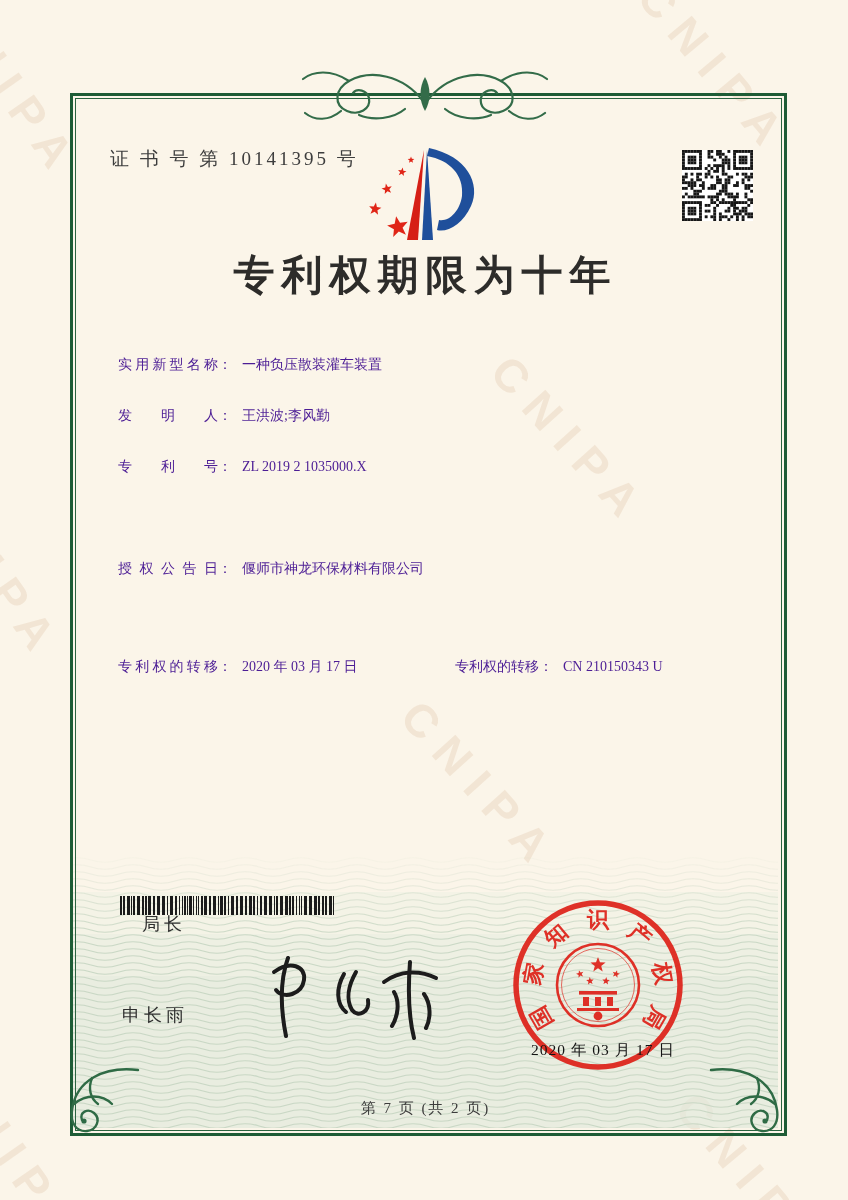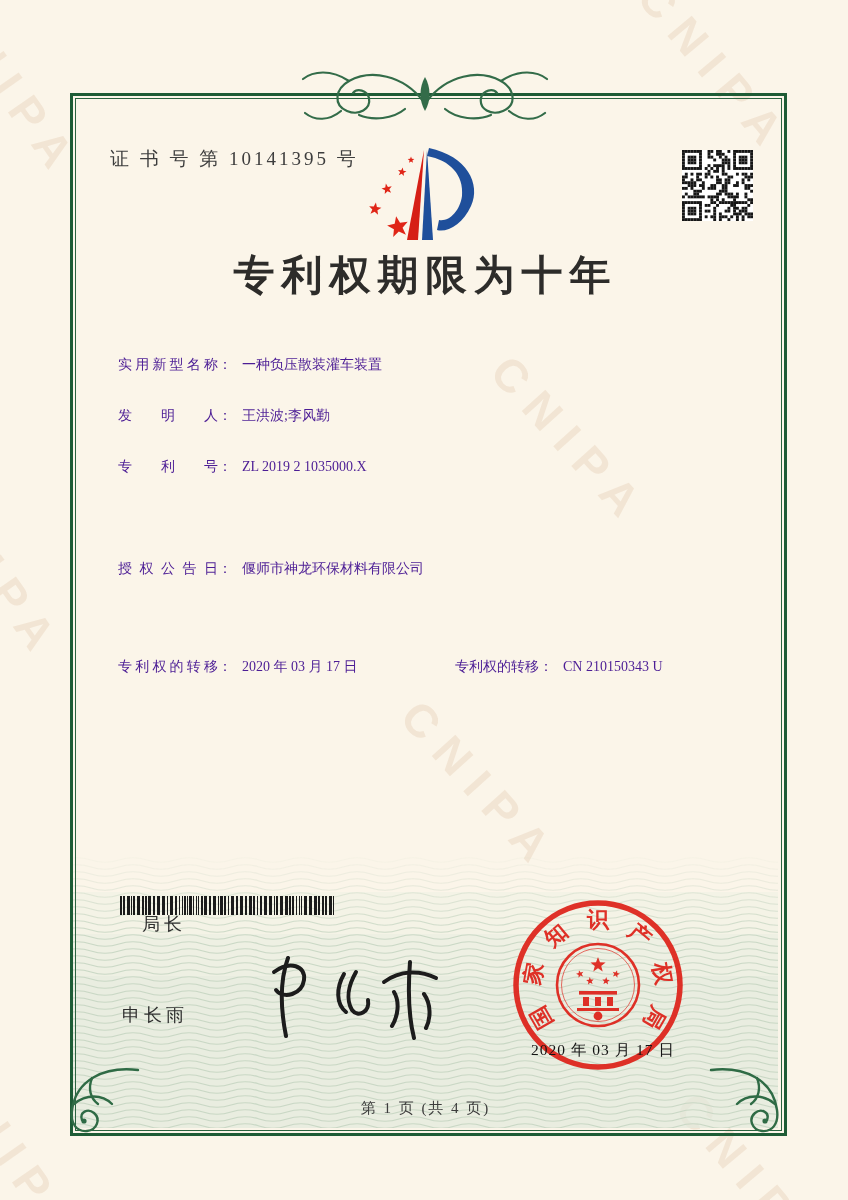--- a/index.html
+++ b/index.html
@@ -538,15 +538,15 @@
           <rect x="75" y="102" width="6" height="9"></rect>
           <rect x="87" y="102" width="6" height="9"></rect>
           <rect x="99" y="102" width="6" height="9"></rect>
           <rect x="69" y="113" width="42" height="3"></rect>
           <circle cx="90" cy="121" r="4.4"></circle>
         </g>
       </g>
     </svg>
     <div class="seal-date">2020 年 03 月 17 日</div>
 
-    <div class="pageinfo">第 1 页 (共 4 页)</div>
+    <div class="pageinfo">第 7 页 (共 2 页)</div>
   </div>
 </div>
 
 </body></html>

